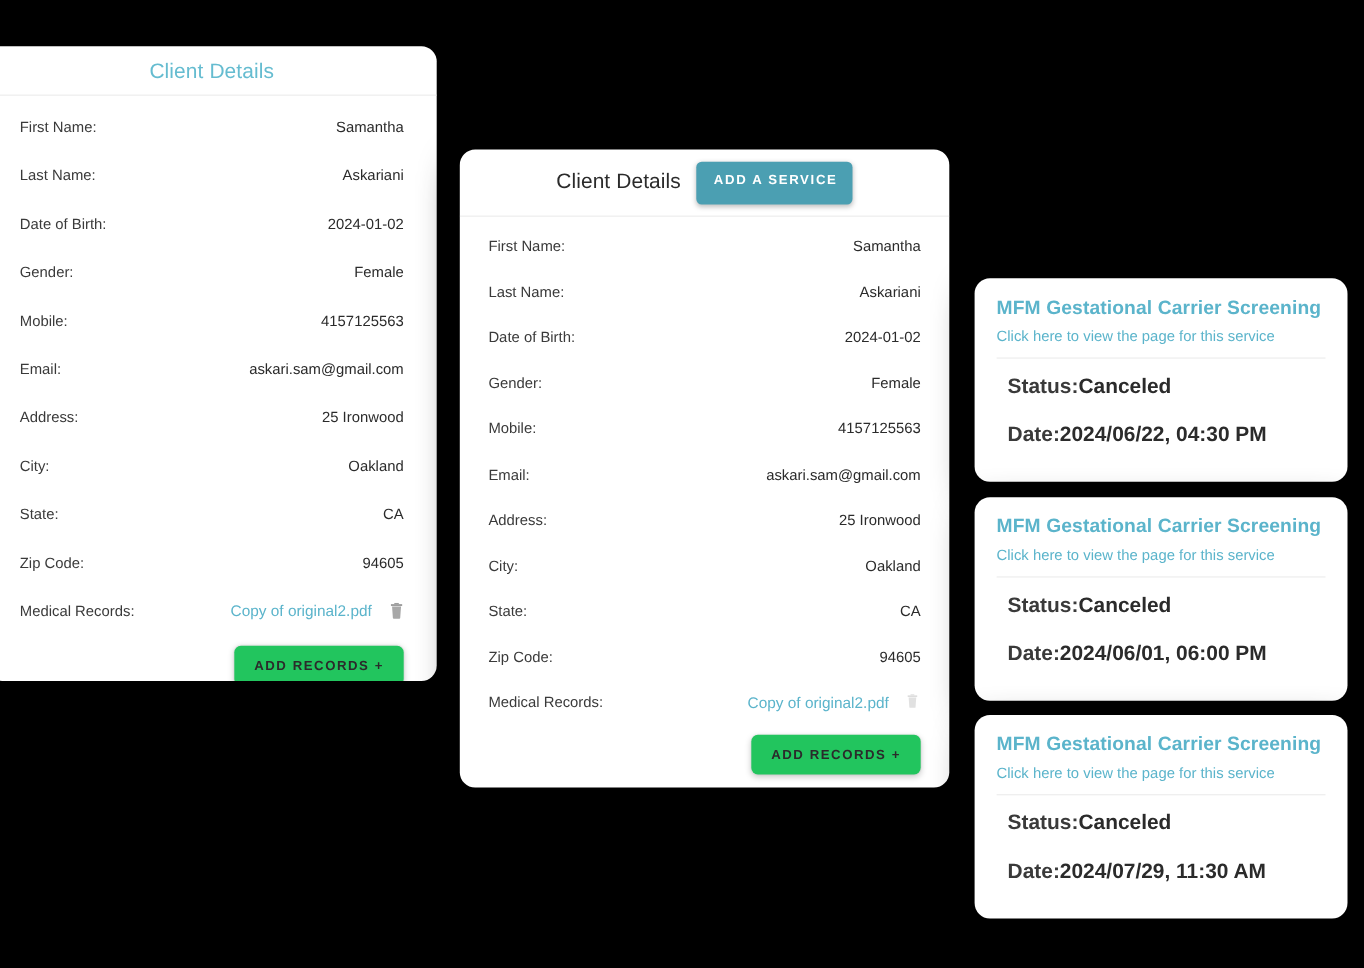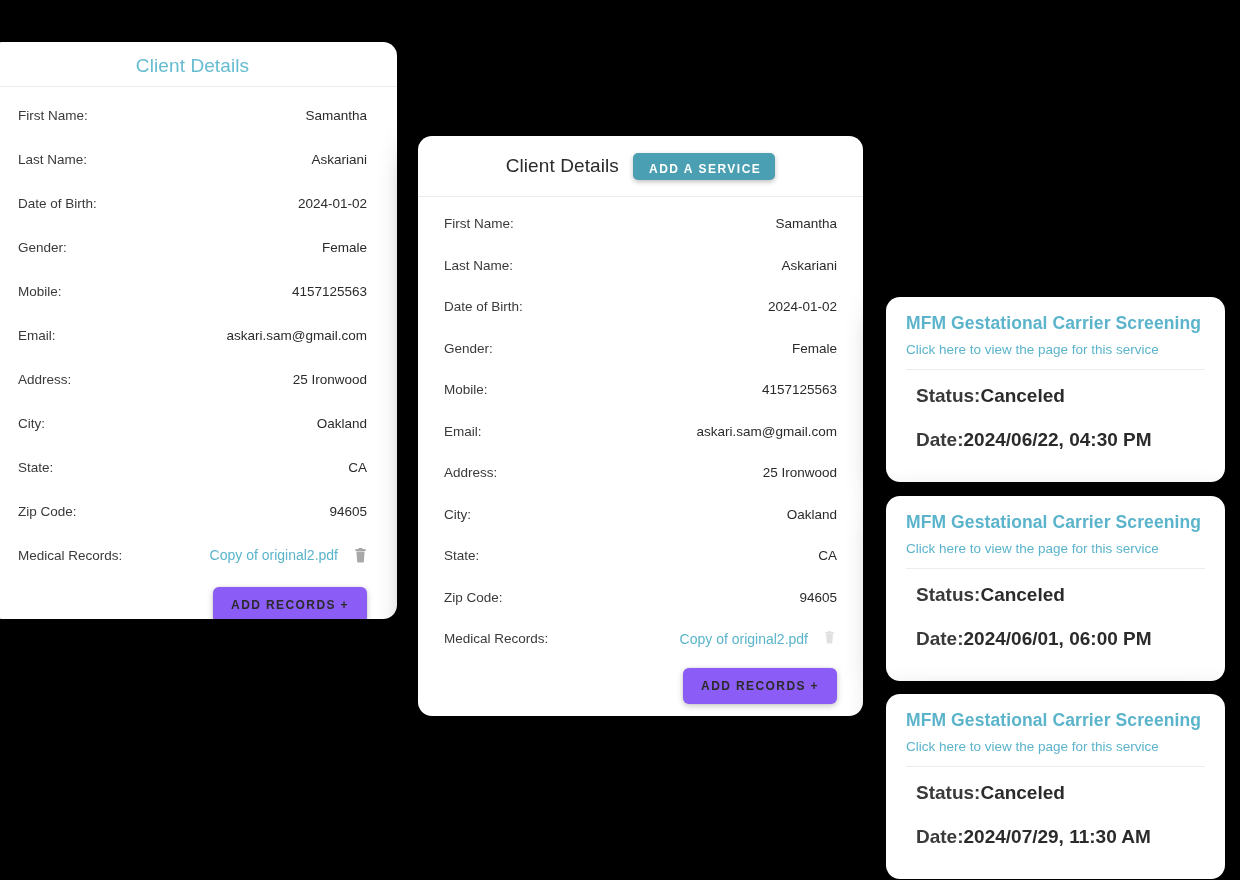--- a/index.html
+++ b/index.html
@@ -51,21 +51,21 @@
   .add-service-btn {
     margin-left: 14px;
     background: #4b9fb2;
     color: #ffffff;
     border: none;
     border-radius: 5px;
     font-family: "Liberation Sans", sans-serif;
     font-size: 12px;
     font-weight: 700;
     letter-spacing: 1.5px;
-    padding: 9px 14px 4px 16px;
+    padding: 9px 14px 16px 16px;
     cursor: pointer;
     box-shadow: 0 2px 5px rgba(0,0,0,0.25);
     white-space: nowrap;
   }
 
   .fields { padding: 6px 22px 0 22px; }
 
   .field-row {
     display: flex;
     align-items: center;
@@ -98,37 +98,37 @@
   }
   .trash-icon svg { display: block; }
 
   .card-footer {
     display: flex;
     justify-content: flex-end;
     padding: 10px 22px 16px 22px;
   }
 
   .add-records-btn {
-    background: #8b5cf6;
+    background: #22c55e;
     color: #2b2b2b;
     border: none;
     border-radius: 6px;
     font-family: "Liberation Sans", sans-serif;
     font-size: 12px;
     font-weight: 700;
     letter-spacing: 1.4px;
     padding: 11px 18px;
     cursor: pointer;
     box-shadow: 0 2px 6px rgba(0,0,0,0.22),
                 0 0 0 1px rgba(0,0,0,0.03);
     white-space: nowrap;
   }
 
   
-  .service-card { overflow: hidden; margin-top: 44px; }
+  .service-card { overflow: hidden; }
 
   .service-head { padding: 16px 20px 12px 20px; }
 
   .service-title {
     color: #5bb4cb;
     font-size: 17.5px;
     font-weight: 700;
     letter-spacing: 0.1px;
     white-space: nowrap;
   }

